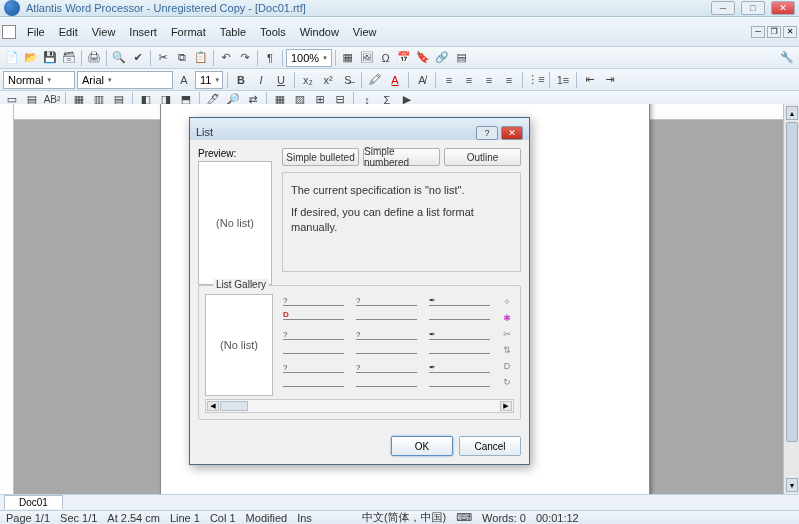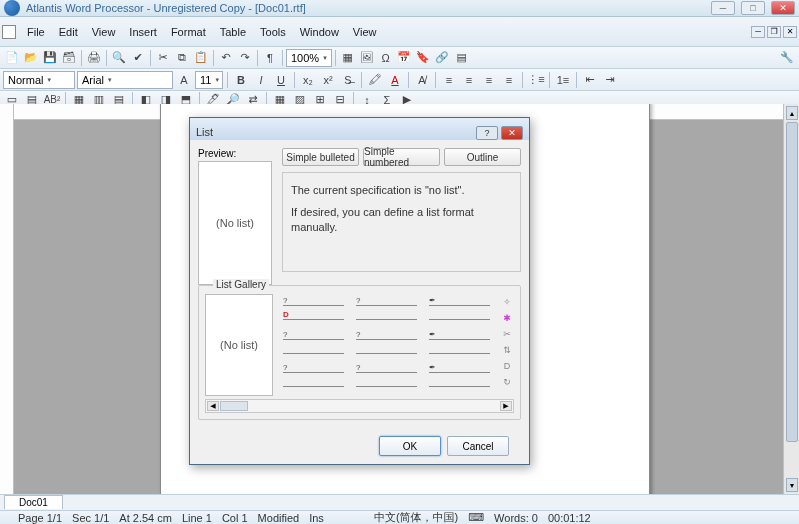--- a/index.html
+++ b/index.html
@@ -71,30 +71,30 @@
 .g-item { height: 30px; border-bottom: none; display:flex; flex-direction:column; justify-content:space-around; font-size:9px; color:#444; padding: 1px 2px; }
 .g-line { border-bottom: 1px solid #888; height: 4px; display:flex; align-items:flex-end; }
 .g-line::before { content: attr(data-glyph); font-size: 8px; margin-right: 2px; color:#444; }
 .g-line.red::before { color: #d02020; font-weight:bold; }
 .g-side { width:14px; display:flex; flex-direction:column; gap:4px; align-items:center; padding-top:2px; }
 .g-sbtn { width:12px; height:12px; font-size:9px; color:#888; display:flex;align-items:center;justify-content:center; }
 .g-scroll { height: 14px; border:1px solid #c8c8c8; margin-top:3px; background:#f4f4f4; position:relative; }
 .g-scroll .th { position:absolute; left:14px; top:1px; height:10px; width:28px; background:#dde4ec; border:1px solid #b0c0d0; }
 .g-scroll .ar { position:absolute; top:1px; height:10px; width:12px; background:#e8e8e8; border:1px solid #c0c0c0; font-size:7px; display:flex;align-items:center;justify-content:center; }
 
-.dlg-buttons { display:flex; justify-content:flex-end; gap:6px; padding: 0 20px 8px 8px; }
+.dlg-buttons { display:flex; justify-content:flex-end; gap:6px; padding: 0 8px 8px 8px; }
 .dlg-btn { width:62px; height:20px; border:1px solid #9aafc4; background:linear-gradient(#fefefe,#e4ecf4); border-radius:2px; display:flex; align-items:center;justify-content:center; font-size:10px; }
 .dlg-btn.ok { border-color:#5a90c8; box-shadow: 0 0 2px #5a90c8; }
 
 
 .doc-tabs { position:absolute; bottom:14px; left:0; right:0; height:16px; background:#ecf2f8; border-top:1px solid #c0d0dc; display:flex; padding-left:4px; }
 .doc-tab { height:14px; padding:0 14px; background:#fff; border:1px solid #b0c0d0; border-bottom:none; font-size:10px; display:flex; align-items:center; }
 
 
-.statusbar { position:absolute; bottom:0; left:0; right:0; height:14px; background:linear-gradient(#f0f5fa,#e0ebf4); border-top:1px solid #c0d0dc; display:flex; align-items:center; font-size:9px; color:#333; gap:10px; padding:0 18px; }
+.statusbar { position:absolute; bottom:0; left:0; right:0; height:14px; background:linear-gradient(#f0f5fa,#e0ebf4); border-top:1px solid #c0d0dc; display:flex; align-items:center; font-size:9px; color:#333; gap:10px; padding:0 6px; }
 .statusbar .cell { white-space:nowrap; }
 </style>
 </head>
 <body>
 
 <div class="titlebar">
   <div class="app-icon"></div>
   <div class="title">Atlantis Word Processor - Unregistered Copy - [Doc01.rtf]</div>
   <div class="win-btns">
     <div class="win-btn">─</div>

